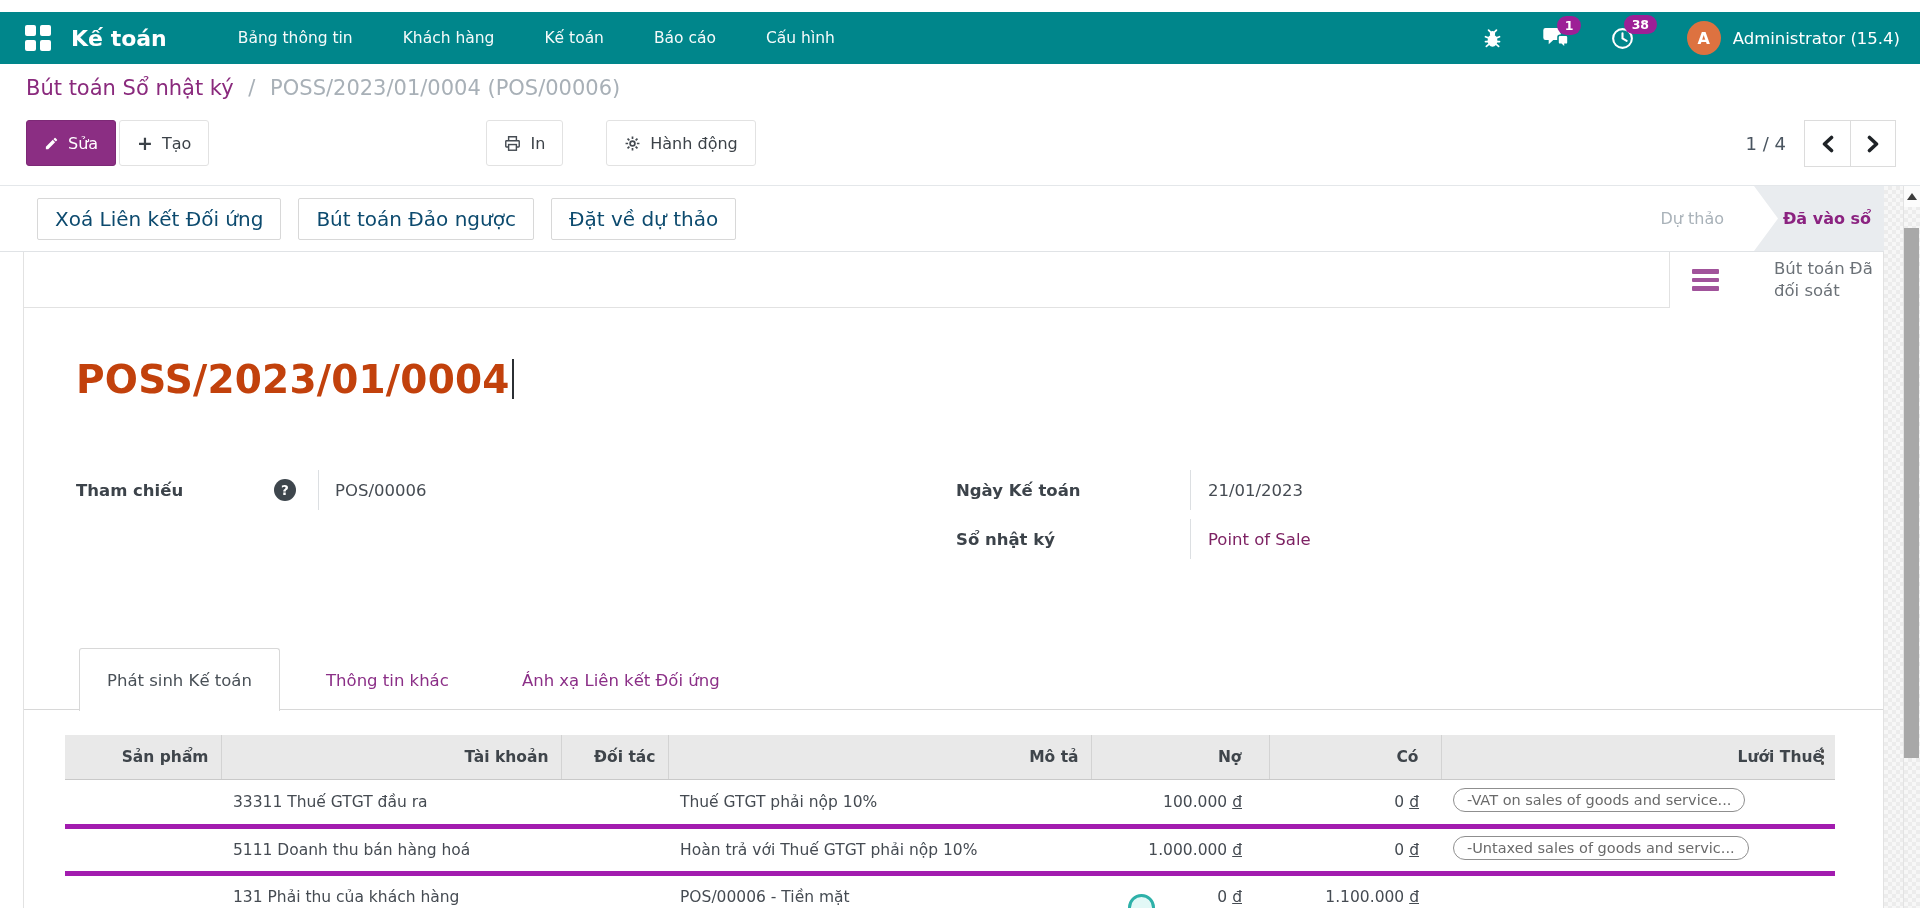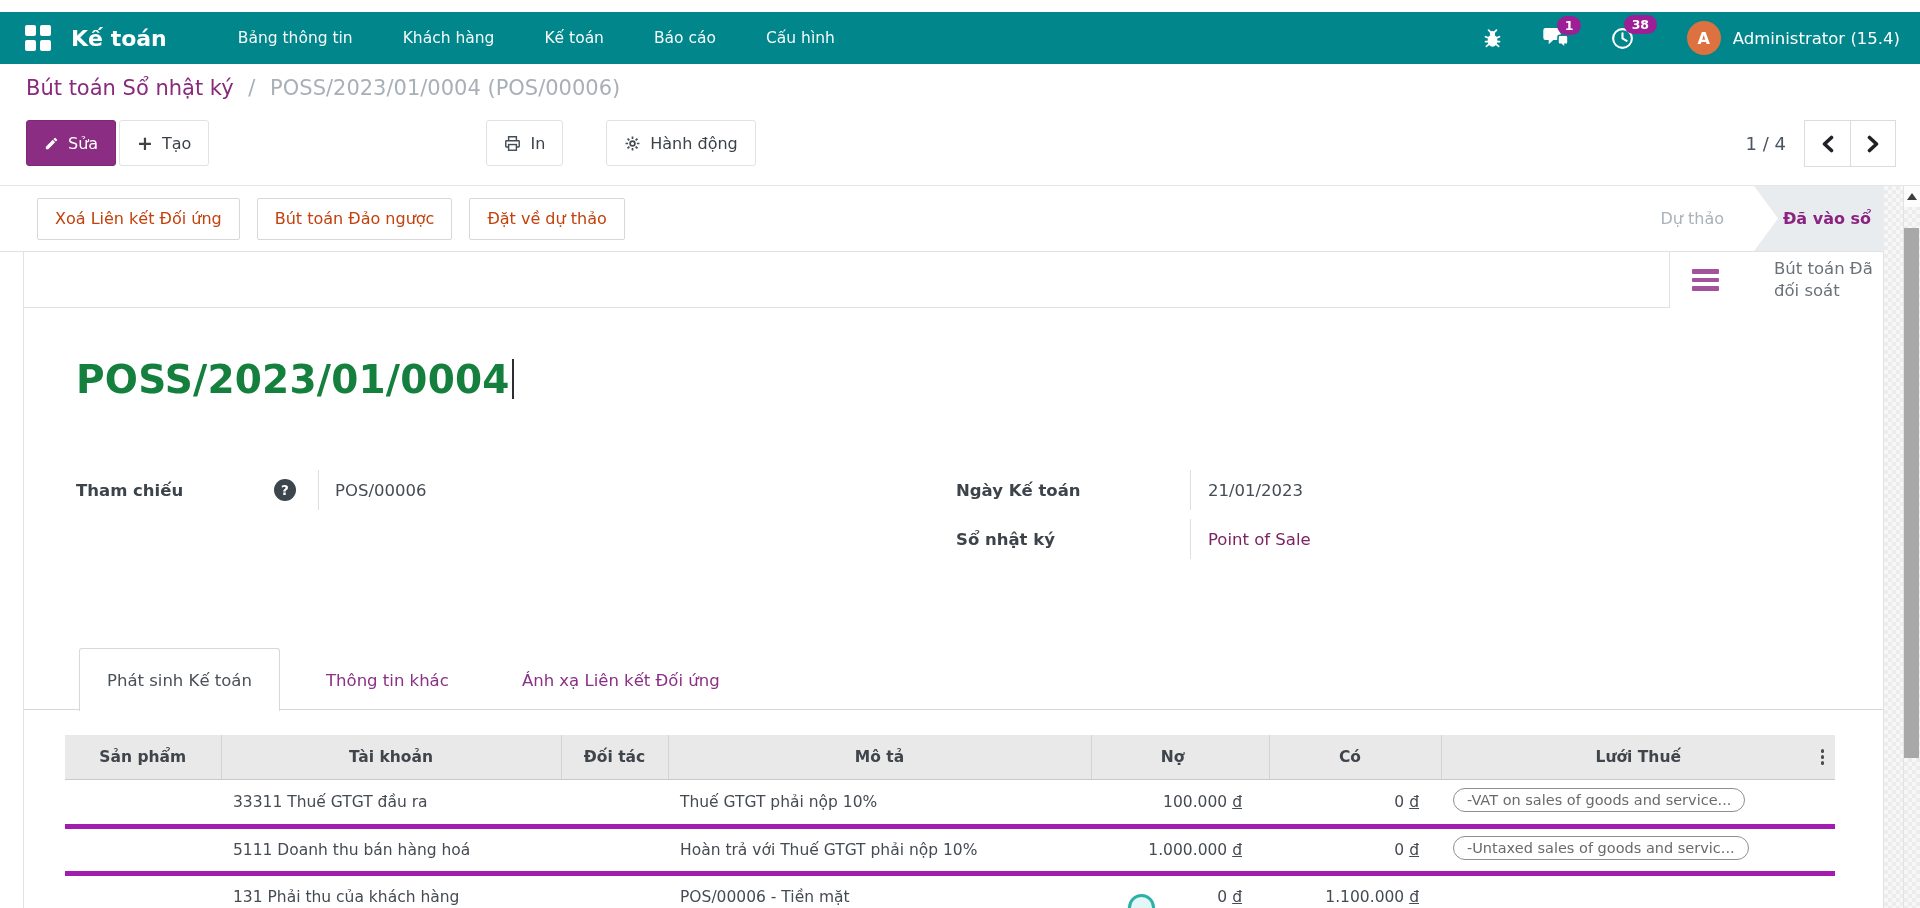--- a/index.html
+++ b/index.html
@@ -43,40 +43,40 @@
   .pager { position:absolute; right:24px; top:0; display:flex; align-items:center; }
   .pager-count { font-size:18px; color:#4a5560; margin-right:18px; }
   .pager-btns { display:flex; border:1px solid #dcdcdc; }
   .pager-btn { width:45px; height:45px; background:#fff; border:none; display:flex; align-items:center;
     justify-content:center; cursor:pointer; }
   .pager-btn + .pager-btn { border-left:1px solid #dcdcdc; }
 
   
   .status-row { position:absolute; top:186px; left:0; width:1884px; height:66px; background:#fff;
     border-bottom:1px solid #e0e3e6; display:flex; align-items:center; padding-left:37px; }
-  .sr-btn { height:42px; font-size:16px; padding:0 17px; border:1px solid #d8d8d8; background:#fff;
-    color:#c2410c; margin-right:17px; border-radius:2px; cursor:pointer; font-family:inherit; white-space:nowrap; }
+  .sr-btn { height:42px; font-size:20px; padding:0 17px; border:1px solid #d8d8d8; background:#fff;
+    color:#0c4a6e; margin-right:17px; border-radius:2px; cursor:pointer; font-family:inherit; white-space:nowrap; }
   .statusbar-states { margin-left:auto; display:flex; align-items:center; height:100%; }
   .state-draft { color:#a9b2b9; font-size:16px; padding-right:30px; cursor:pointer; }
   .state-active { height:100%; width:130px; background:#e9ecef;
     clip-path:polygon(0 0,100% 0,100% 100%,0 100%,24px 50%);
     display:flex; align-items:center; justify-content:center; padding-left:16px; cursor:pointer; }
   .state-active span { color:#8b2380; font-weight:bold; font-size:16px; }
 
   
   .sheet { position:absolute; top:252px; left:23px; width:1861px; height:656px; background:#fff;
     border-left:1px solid #e2e2e2; border-right:1px solid #e2e2e2; }
   .sheet-band { height:56px; border-bottom:1px solid #e2e2e2; position:relative; }
   .smart-button { position:absolute; right:0; top:0; height:56px; width:214px; border-left:1px solid #e2e2e2;
     display:flex; align-items:center; gap:15px; padding-left:22px; cursor:pointer; background:#fff; }
   .hamburger-icon { display:flex; flex-direction:column; gap:4px; }
   .hamburger-icon i { width:27px; height:4.5px; background:#a1539b; border-radius:1px; display:block; }
   .smart-label { font-size:16.5px; color:#6b7177; line-height:1.35; width:138px;margin-left:40px; }
 
-  .doc-title { position:absolute; top:104px; left:52px; font-size:39px; font-weight:bold; color:#15803d;
+  .doc-title { position:absolute; top:104px; left:52px; font-size:39px; font-weight:bold; color:#c2410c;
     line-height:48px; letter-spacing:.2px; white-space:nowrap; }
   .title-caret { display:inline-block; width:2px; height:40px; background:#2b2f33; margin-left:2px;
     vertical-align:-6px; }
 
   .fields { position:absolute; top:218px; left:52px; right:40px; display:flex; align-items:flex-start; }
   .f-col-left { width:880px; }
   .f-col-right { flex:1; }
   .field-row { display:flex; align-items:stretch; margin-bottom:9px; min-height:40px; }
   .f-label { width:243px; border-right:1px solid #dcdfe2; padding:8px 22px 8px 0;
     font-weight:bold; color:#3c434a; font-size:16.5px; display:flex; align-items:center; }
@@ -91,21 +91,21 @@
   .tabs { position:absolute; top:396px; left:55px; right:40px; height:62px; }
   .tabs-rule { position:absolute; left:-55px; right:-40px; bottom:0; border-bottom:1px solid #d8d8d8; z-index:1; }
   .tab { display:inline-flex; align-items:center; height:62px; padding:0 27px; font-size:16.5px;
     color:#8b2f87; position:relative; z-index:2; cursor:pointer; margin-right:14px; }
   .tab.active { background:#fff; border:1px solid #d8d8d8; border-bottom:none; color:#495057;
     height:63px; border-top-left-radius:3px; border-top-right-radius:3px; }
 
   
   .lines-table { position:absolute; top:483px; left:41px; width:1770px; border-collapse:collapse;
     table-layout:fixed; font-size:15.5px; color:#454b52; }
-  .lines-table th { background:#e9e9e9; font-weight:bold; text-align:center; height:44px; padding:0 12px;
+  .lines-table th { background:#e9e9e9; font-weight:bold; text-align:right; height:44px; padding:0 12px;
     border-right:1px solid #d3d3d3; border-bottom:1px solid #c9c9c9; color:#3f454b; white-space:nowrap;
     overflow:hidden; }
   .lines-table th:last-child { border-right:none; position:relative; }
   .lines-table td { height:47px; border-bottom:5px solid #a21caf; padding:0 12px; background:#fff;
     white-space:nowrap; overflow:hidden; }
   .num { text-align:right; }
   th.col-debit, td.col-debit { padding-right:27px; }
   th.col-credit, td.col-credit { padding-right:22px; }
   .dong { text-decoration:underline; }
   .tax-badge { display:inline-block; border:1px solid #8f8f8f; border-radius:12px; padding:3px 13px;

